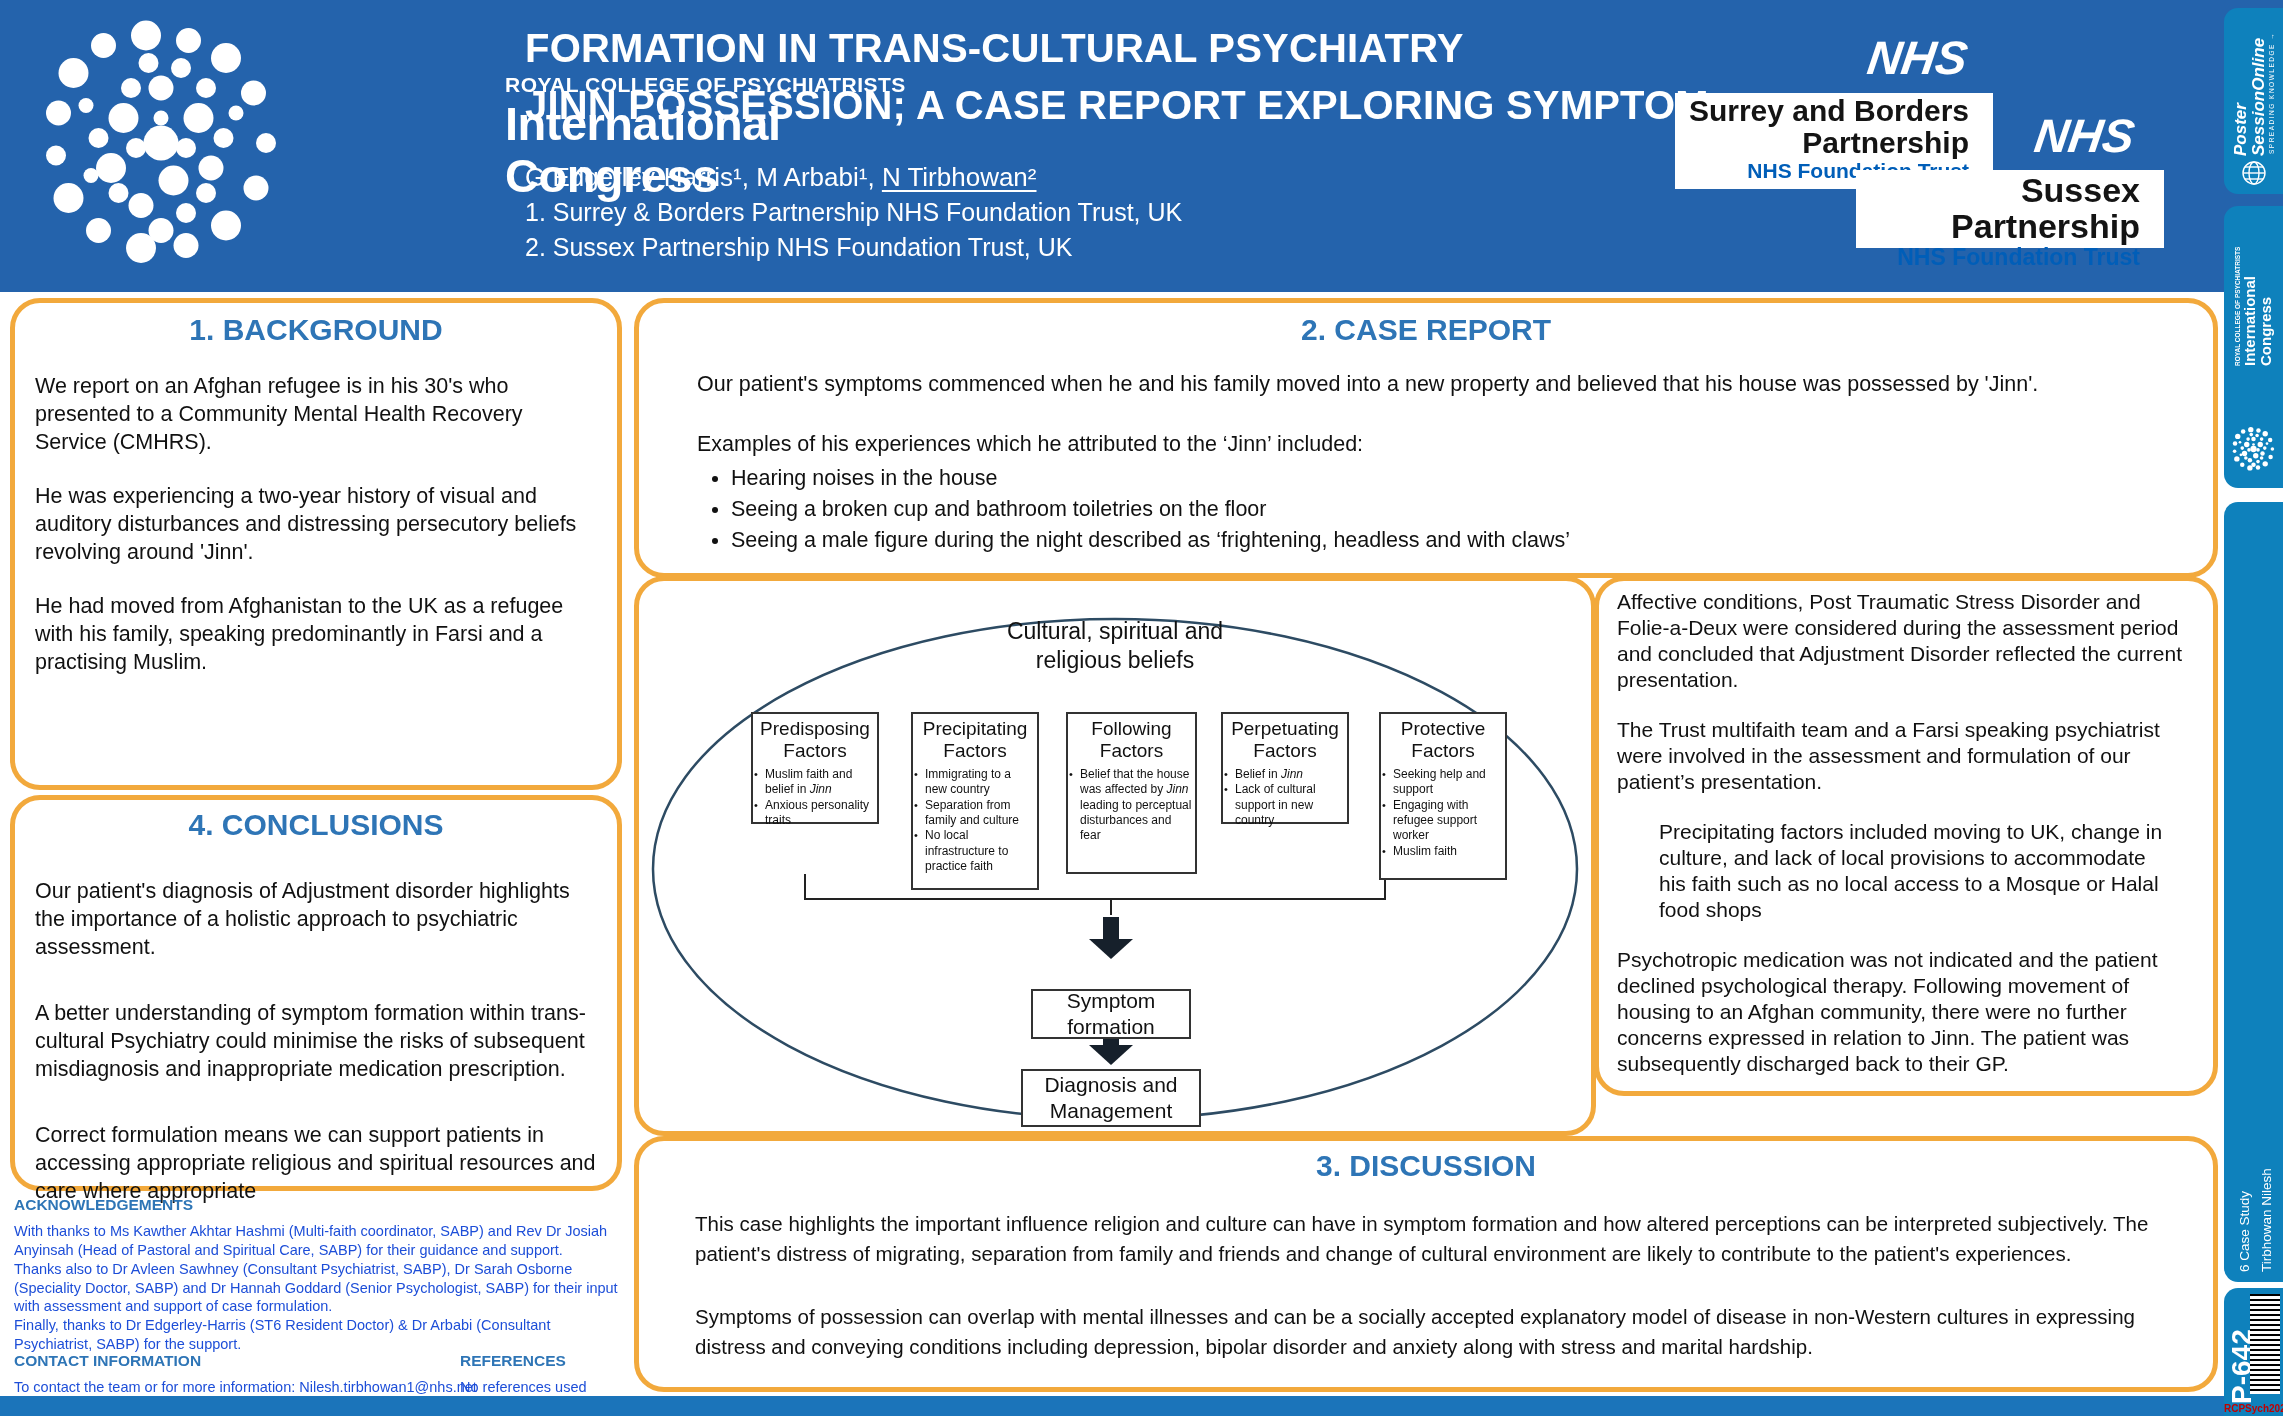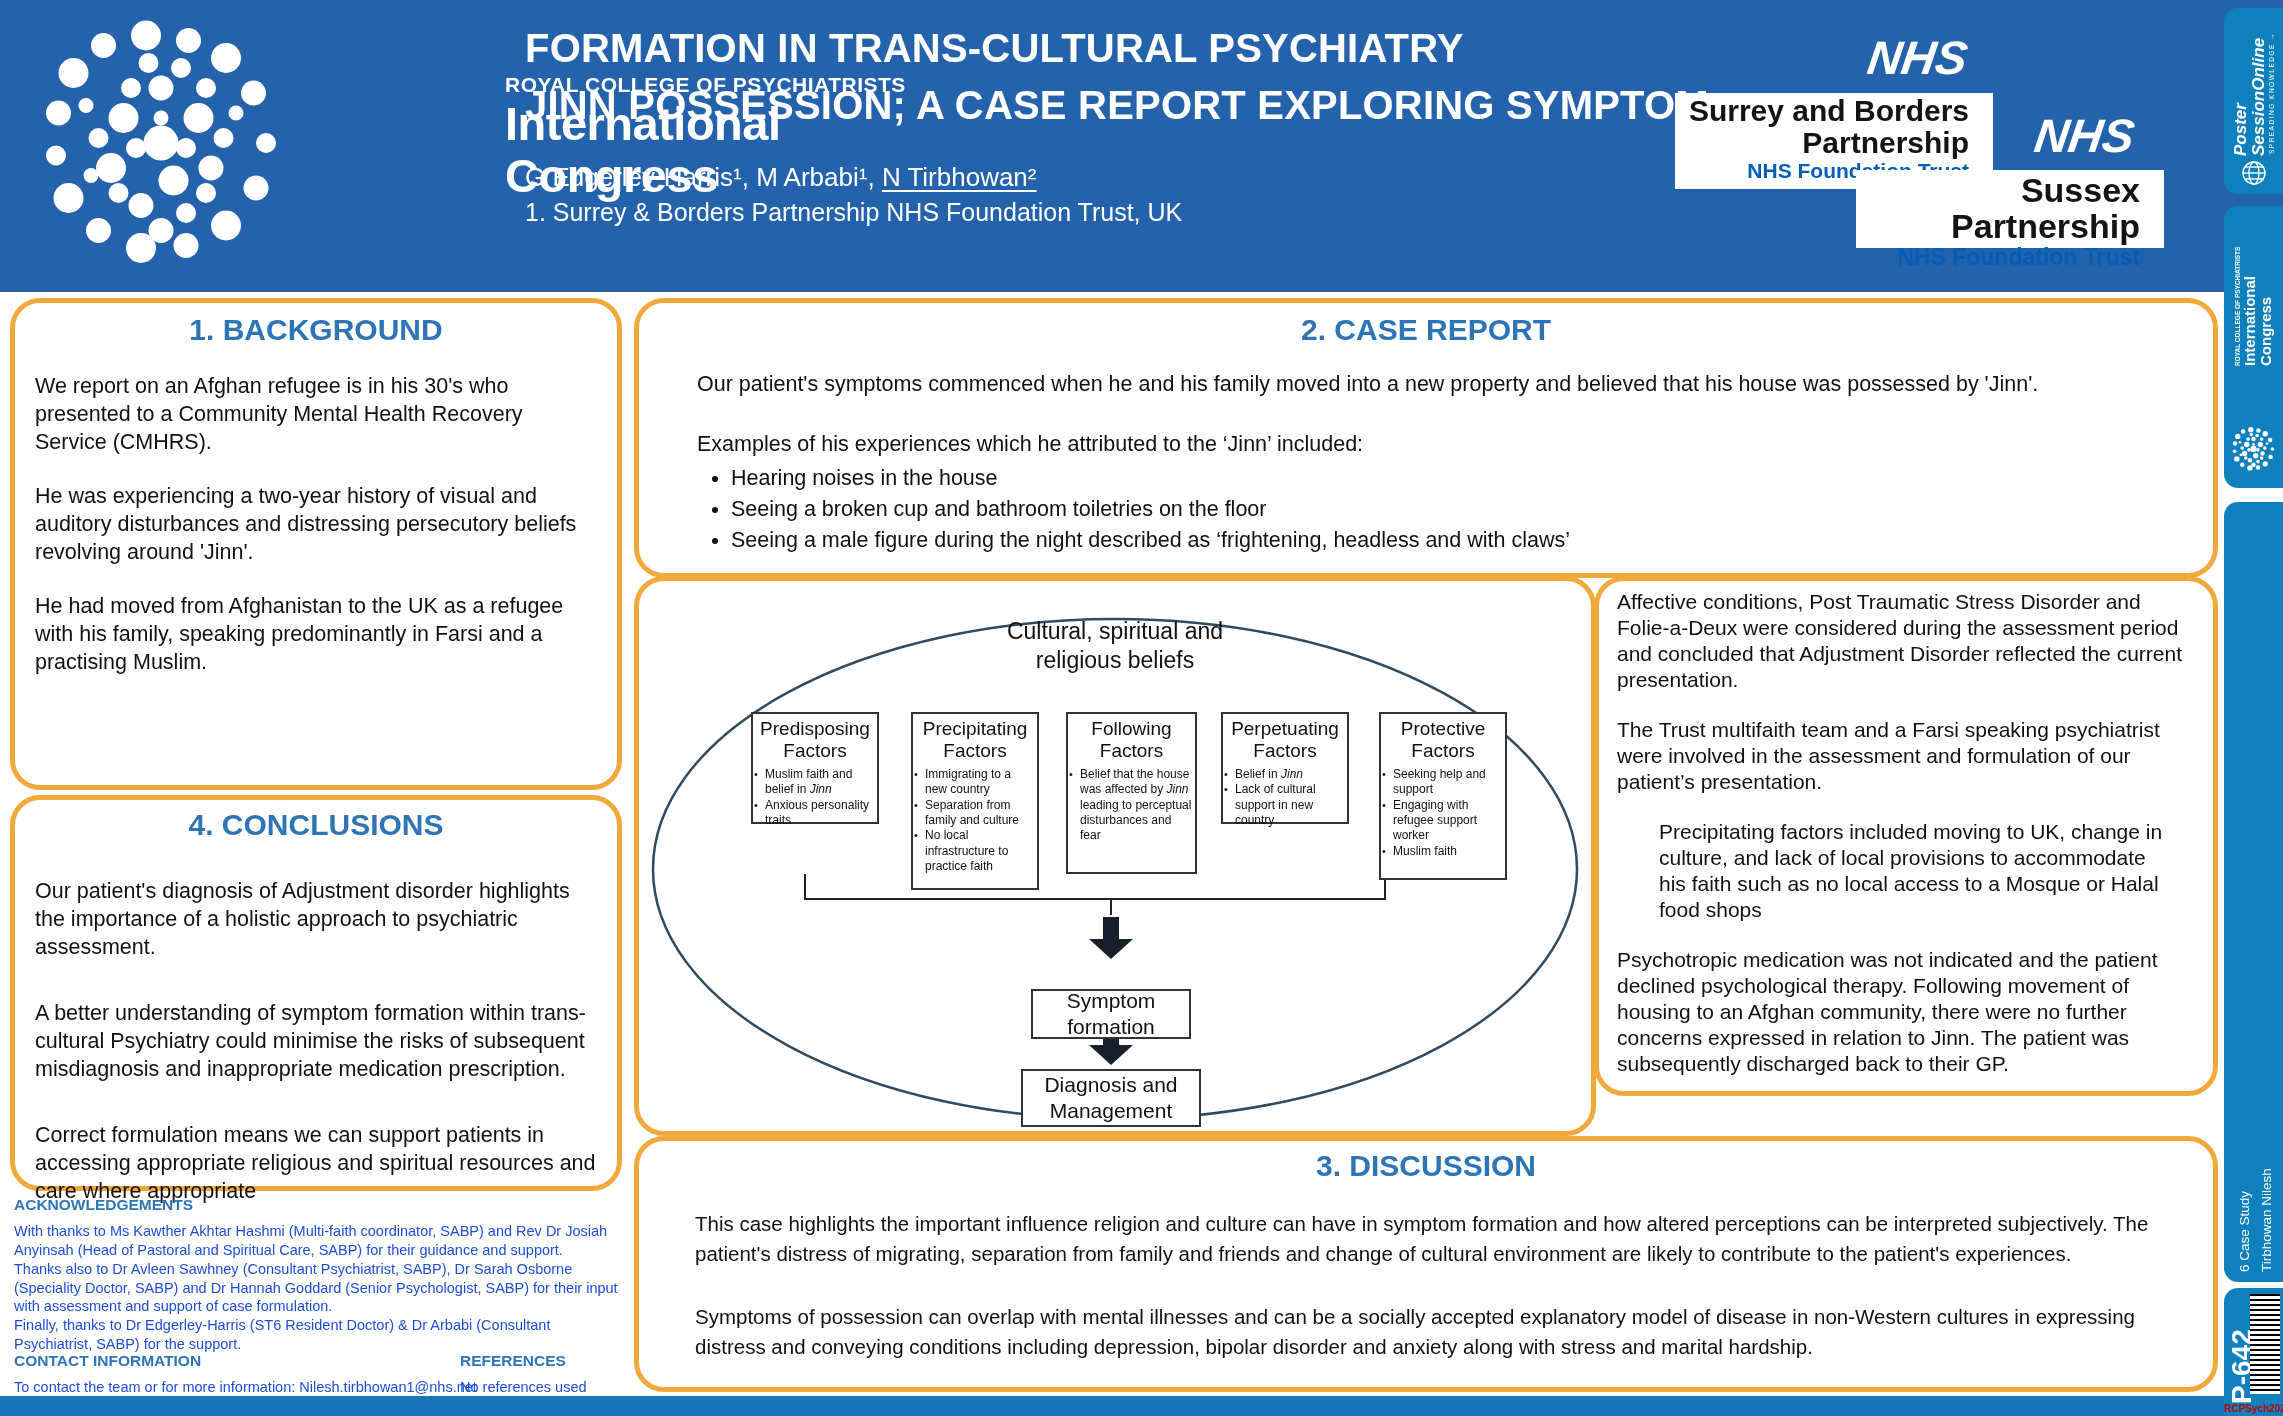--- a/index.html
+++ b/index.html
@@ -114,20 +114,21 @@
       <div class="l3">Congress</div>
     </div>
     <div class="abs" id="poster-title" style="left:525px;top:20px;width:1200px">
       <div>FORMATION IN TRANS-CULTURAL PSYCHIATRY</div>
       <div>JINN POSSESSION; A CASE REPORT EXPLORING SYMPTOM</div>
     </div>
     <div class="abs" id="authors" style="left:525px;top:162px">
       <span>G Edgerley-Harris¹, M Arbabi¹, </span><span class="ul">N Tirbhowan²</span>
     </div>
     <div class="abs affil" style="left:525px;top:198px">1. Surrey &amp; Borders Partnership NHS Foundation Trust, UK</div>
+    <div class="abs affil" style="left:525px;top:233px">2. Sussex Partnership NHS Foundation Trust, UK</div>
 
     <div class="abs nhsword" style="left:1868px;top:34px">NHS</div>
     <div class="abs nhsbox" style="left:1675px;top:93px;width:318px;height:96px">
       <div class="nm">Surrey and Borders</div>
       <div class="nm">Partnership</div>
       <div class="ft">NHS Foundation Trust</div>
     </div>
 
     <div class="abs nhsword" style="left:2035px;top:112px">NHS</div>
     <div class="abs nhsbox" style="left:1856px;top:170px;width:308px;height:78px">

